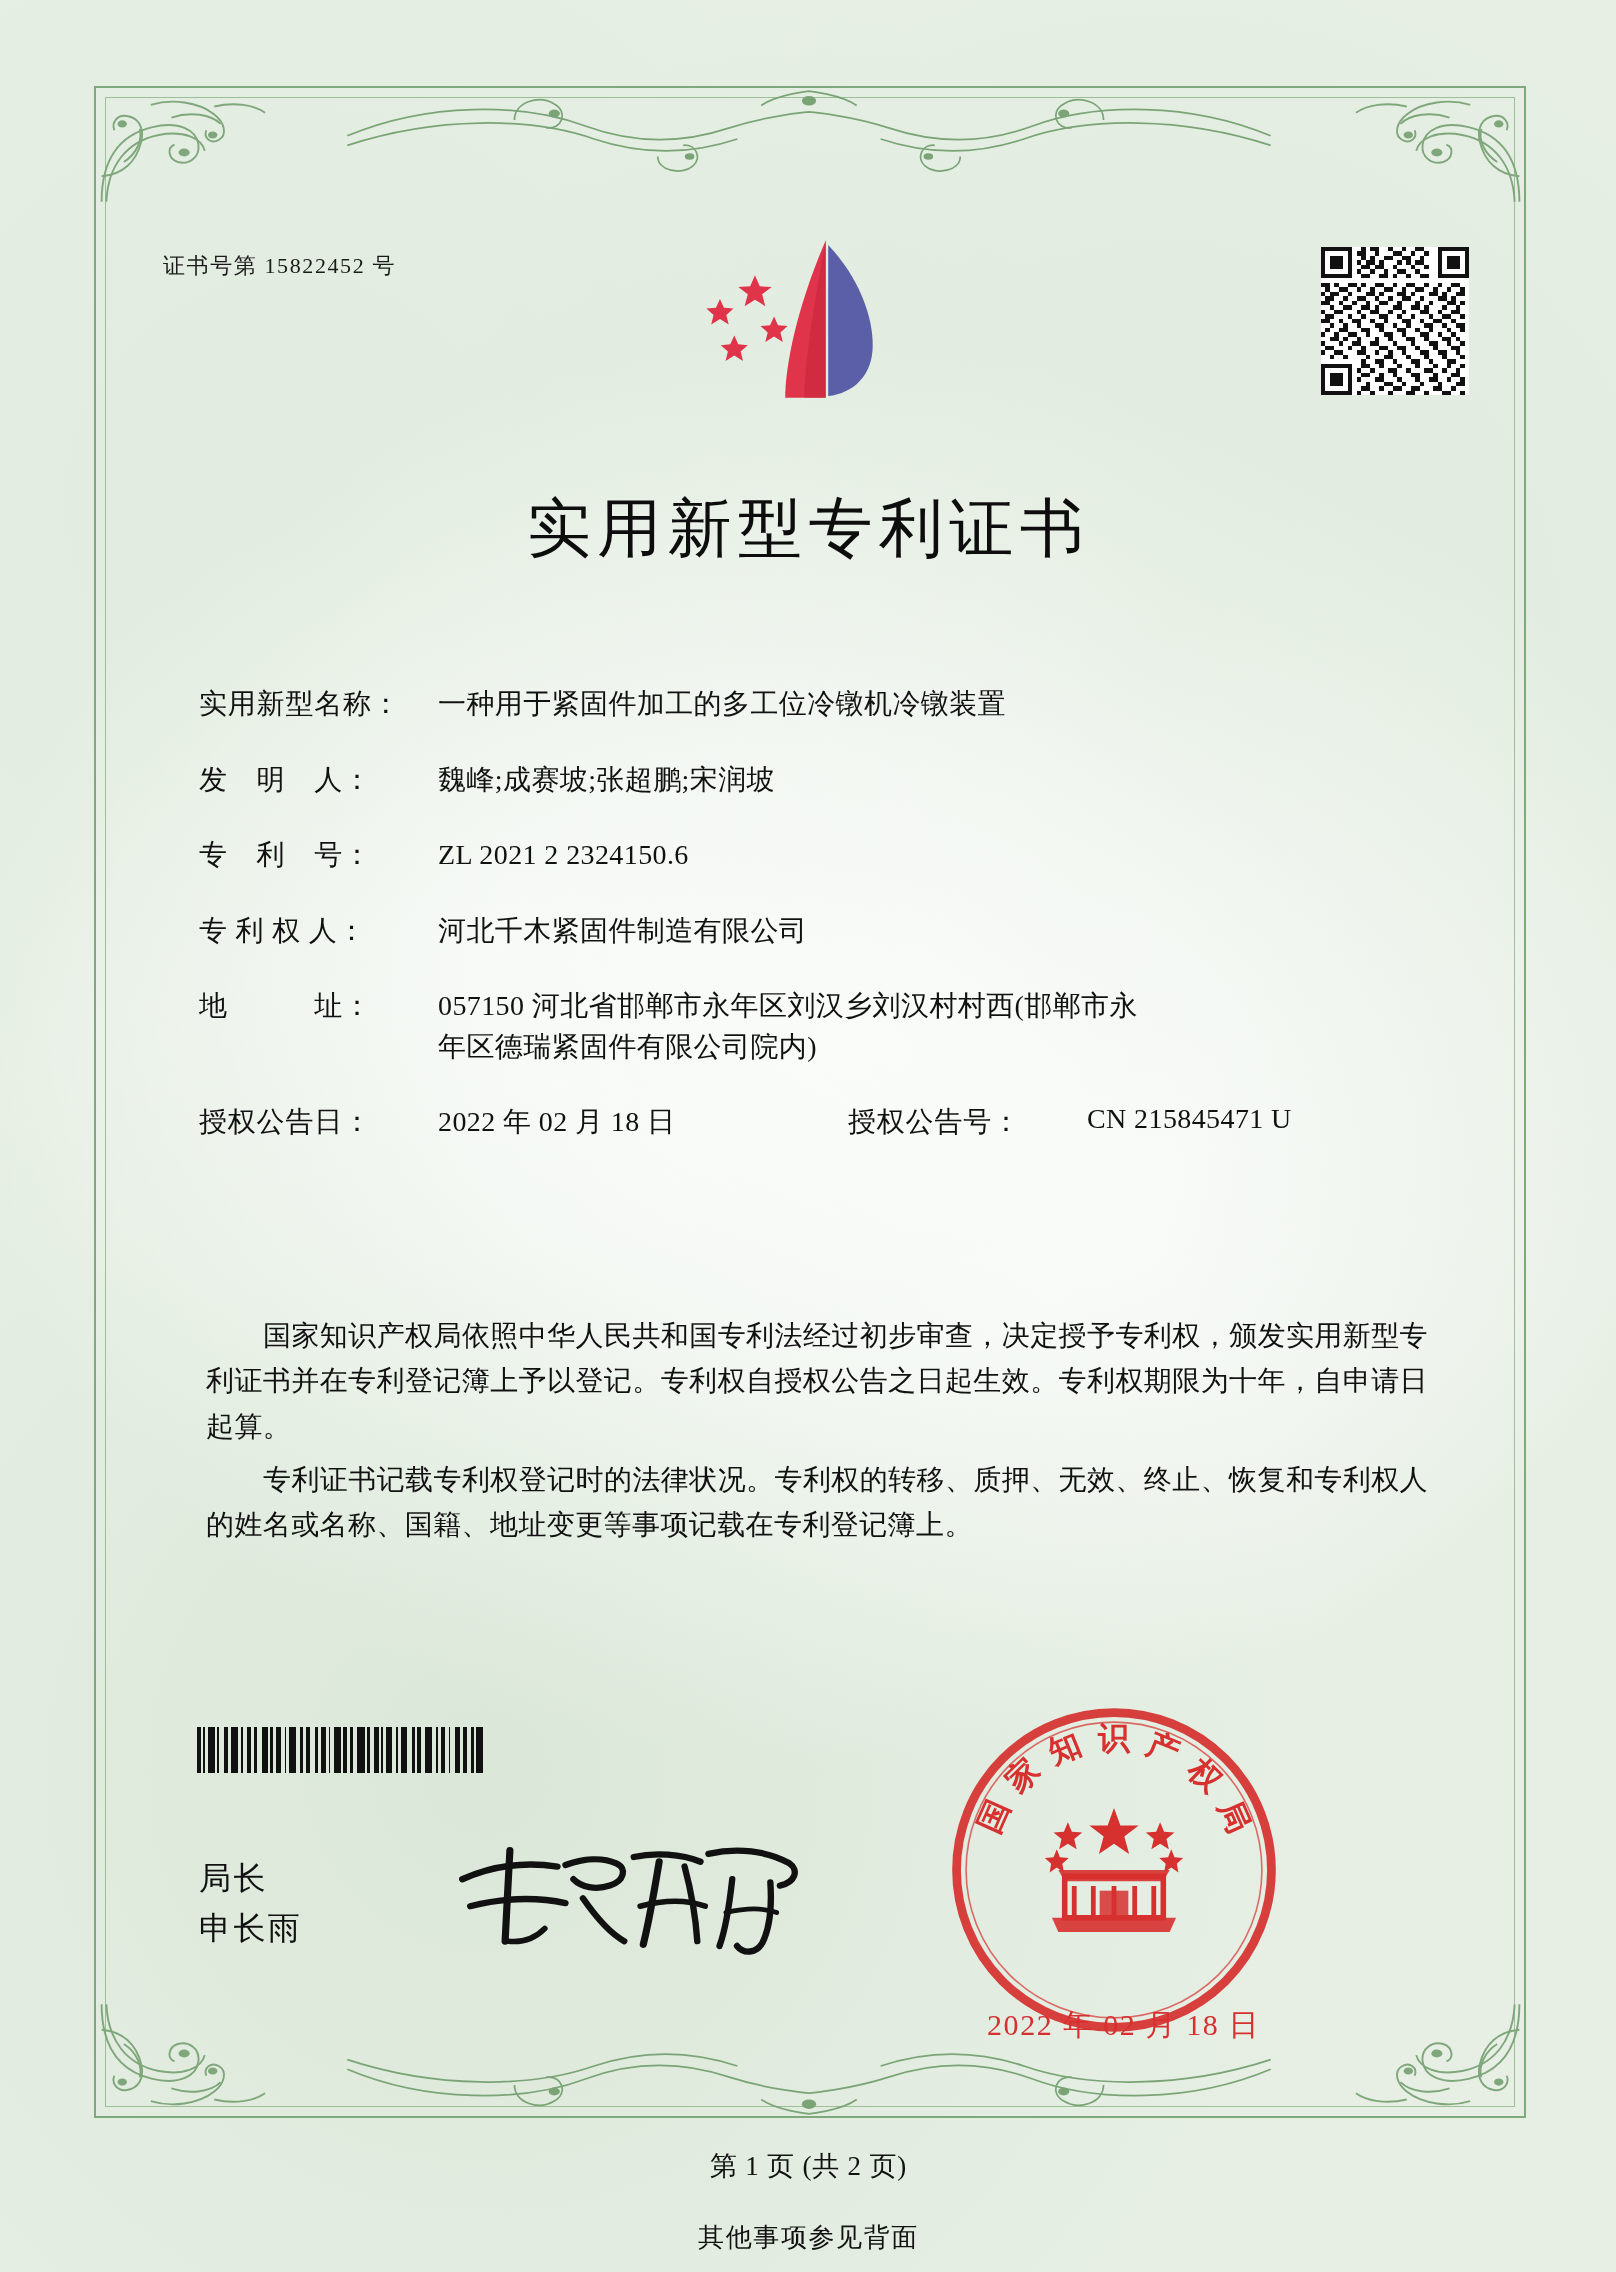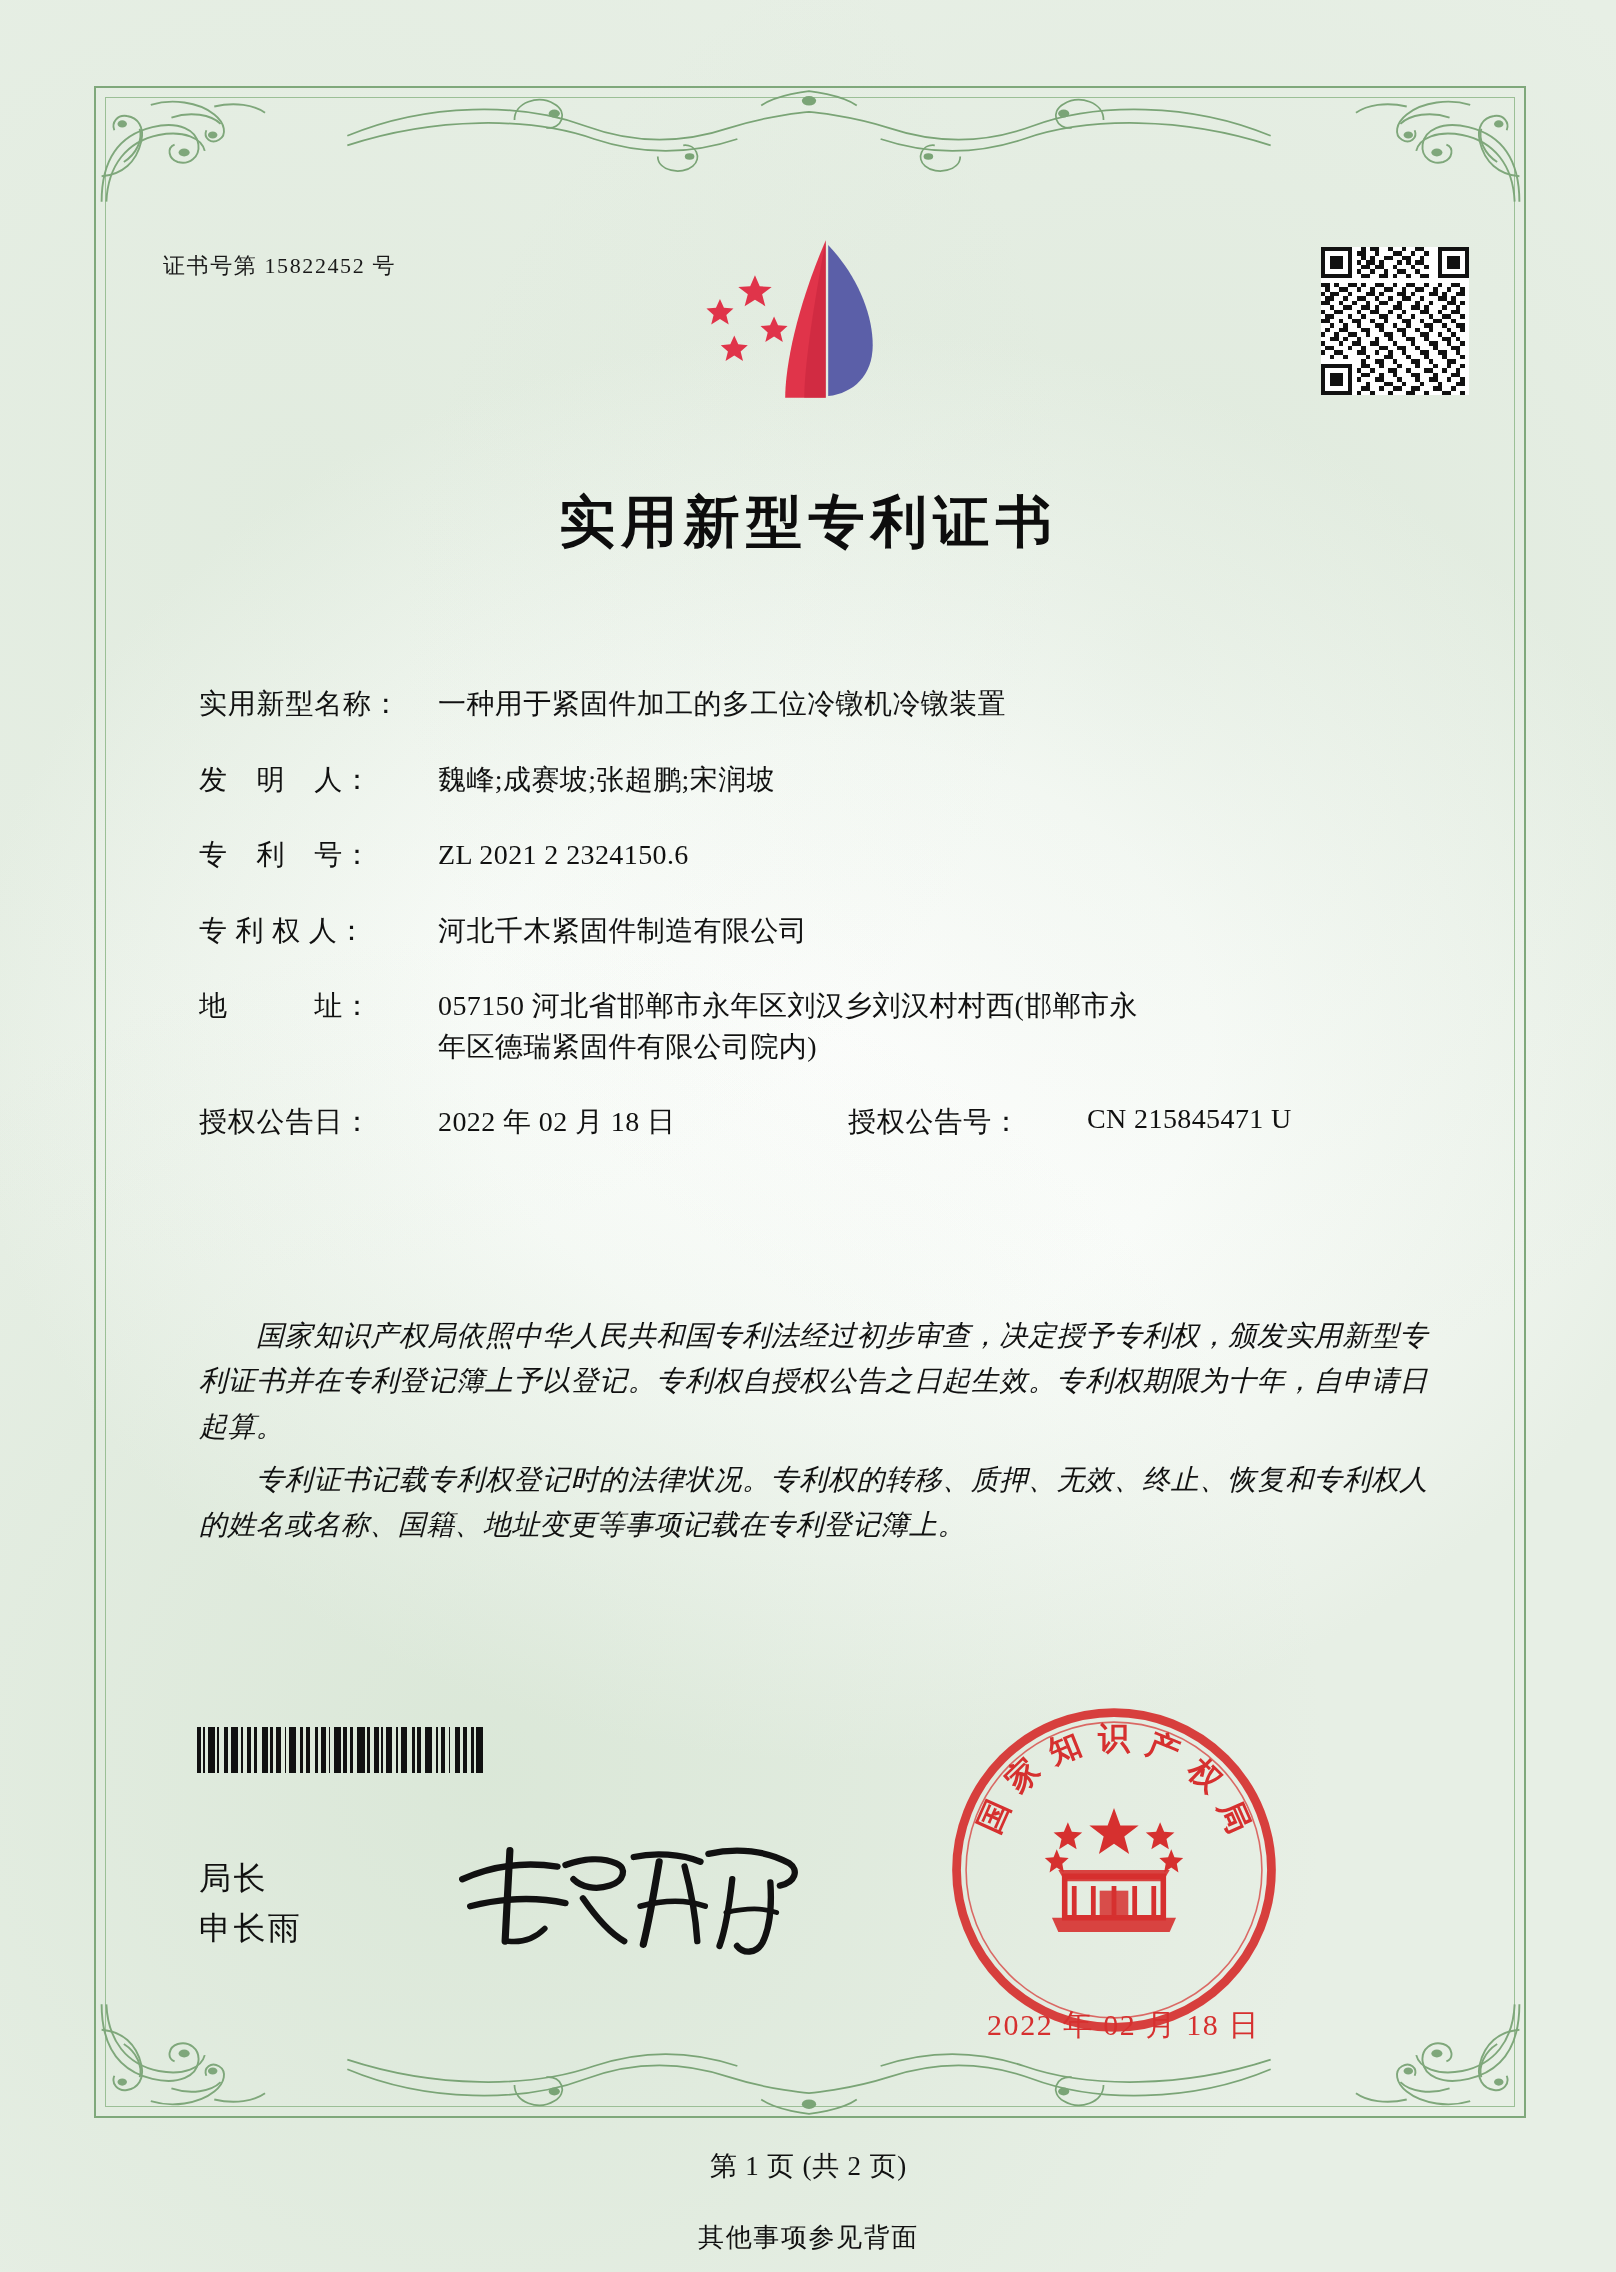--- a/index.html
+++ b/index.html
@@ -113,22 +113,22 @@
     height: 148px;
   }
 
   
   #doc-title {
     position: absolute;
     left: 0; right: 0;
     top: 485px;
     text-align: center;
     font-family: "DejaVu Serif", "Liberation Serif", serif;
-    font-size: 56px;
-    font-weight: 700;
+    font-size: 64px;
+    font-weight: 400;
     letter-spacing: 6.4px;
     color: #0d0d0d;
   }
 
   
   #fields {
     position: absolute;
     left: 199px;
     top: 684px;
     width: 1241px;
@@ -172,24 +172,23 @@
     position: absolute;
     left: 199px;
     top: 1313px;
     width: 1229px;
     font-size: 28px;
     line-height: 1.62;
     color: #111111;
     letter-spacing: 0.4px;
   }
   #paragraphs p {
-    margin: 0 0 8px 0;
+    margin: 0 0 8px 7px;
     text-indent: 57px;
     text-align: justify;
-    font-style: italic;
   }
 
   
   #barcode {
     position: absolute;
     left: 197px;
     top: 1727px;
     width: 430px;
     height: 46px;
     display: flex;

